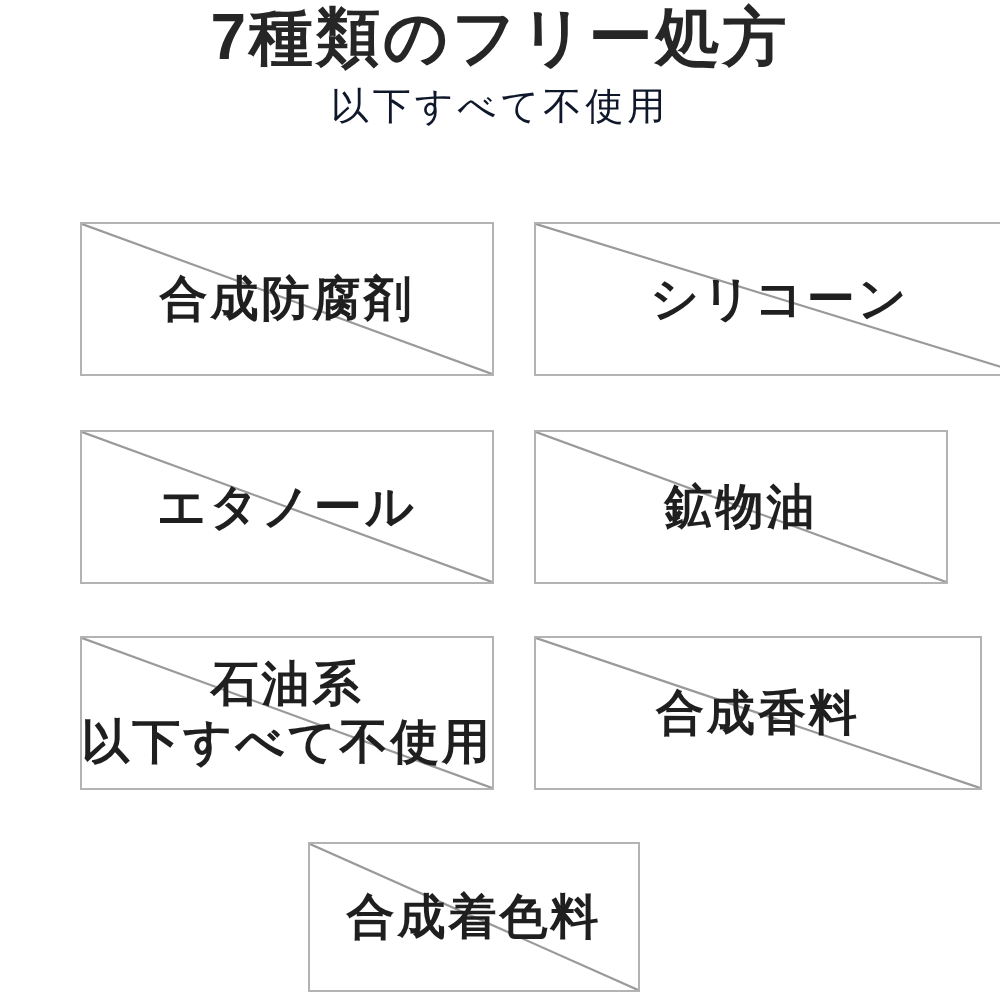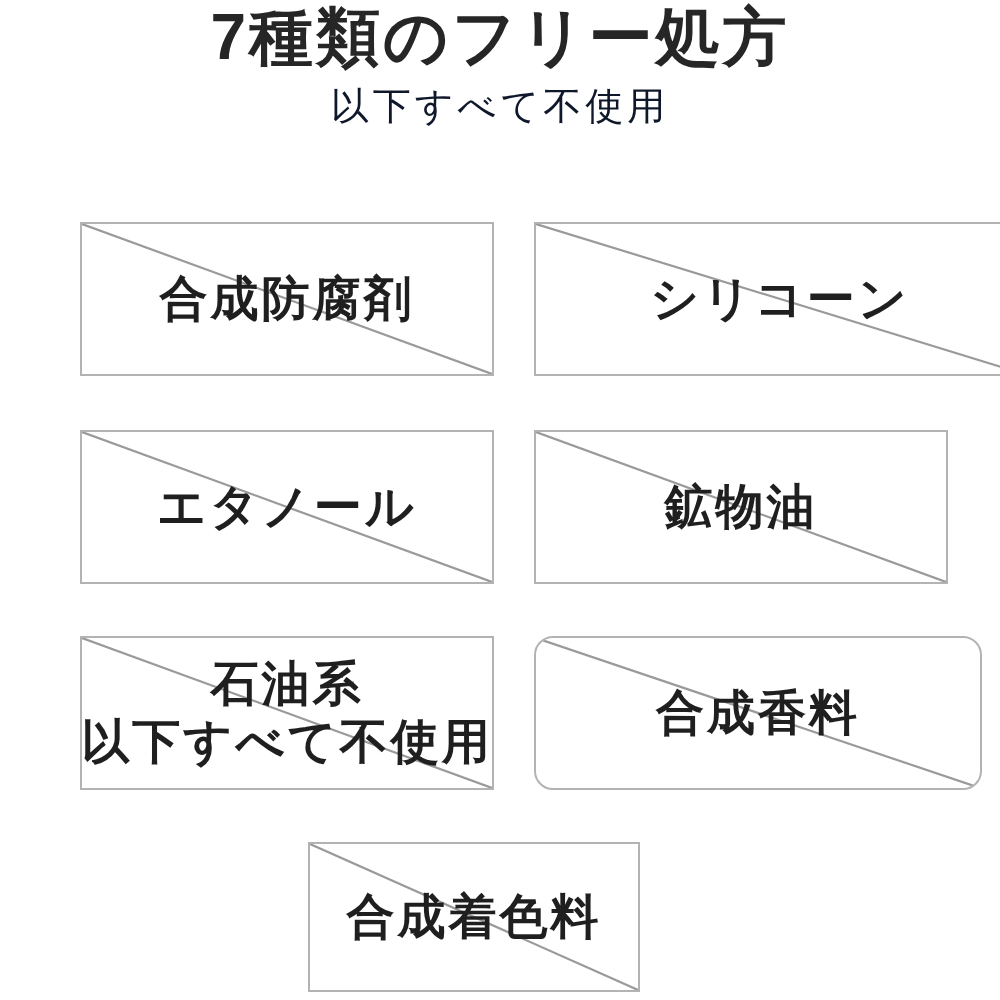--- a/index.html
+++ b/index.html
@@ -101,21 +101,21 @@
   .box .label .line2 {
     display: block;
   }
 
   
   .box-r1c1 { left: 64px;  top: 222px; width: 414px; height: 154px; }
   .box-r1c2 { left: 518px; top: 222px; width: 492px; height: 154px; }
   .box-r2c1 { left: 64px;  top: 430px; width: 414px; height: 154px; }
   .box-r2c2 { left: 518px; top: 430px; width: 414px; height: 154px; }
   .box-r3c1 { left: 64px;  top: 636px; width: 414px; height: 154px; }
-  .box-r3c2 { left: 518px; top: 636px; width: 448px; height: 154px; border-radius: 19px; }
+  .box-r3c2 { left: 518px; top: 636px; width: 448px; height: 154px; }
   .box-r4c1 { left: 292px; top: 842px; width: 332px; height: 150px; }
 
   .box-r3c1 .label { line-height: 58px; justify-content: center; }
 </style>
 </head>
 <body>
 
 <div class="page">
 
   <div class="heading">

